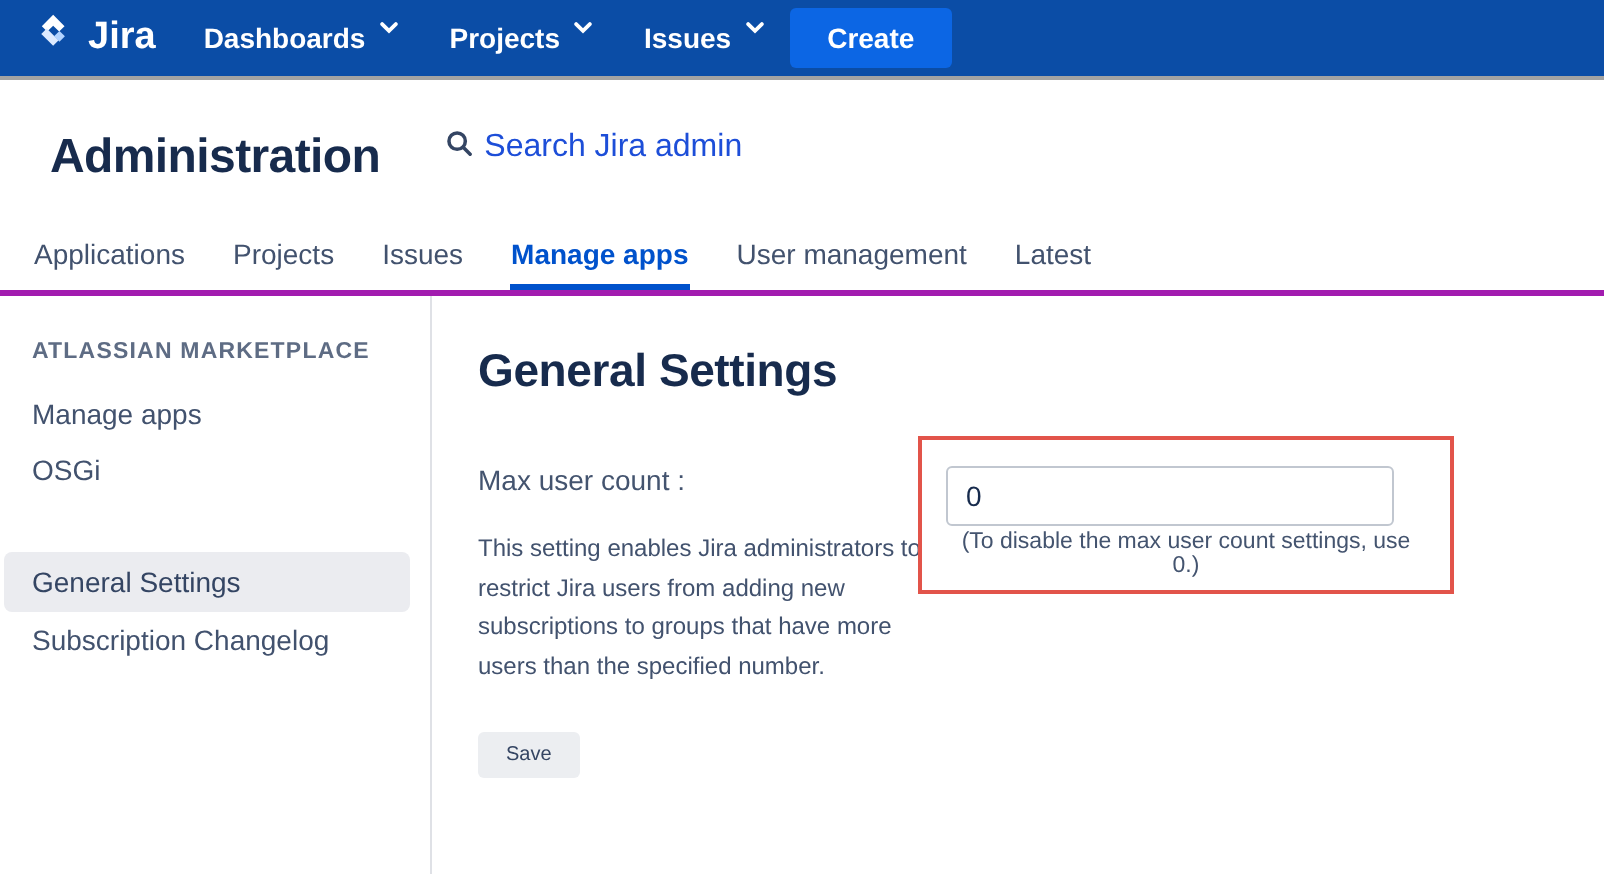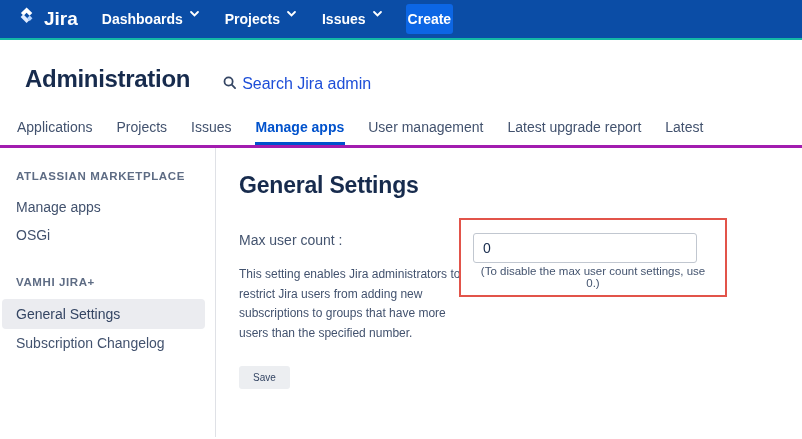--- a/index.html
+++ b/index.html
@@ -2,34 +2,34 @@
 <html><head>
 <meta charset="utf-8">
 <style>
   * { margin:0; padding:0; box-sizing:border-box; }
   html,body { width:802px; height:439px; overflow:hidden; }
   body { font-family:"Liberation Sans", sans-serif; background:#ffffff; color:#172B4D; }
 
   
   .navbar {
     height:40px; background:#0B4DA6; display:flex; align-items:center;
-    padding:0 16px; border-bottom:2px solid #14b8a6;
+    padding:0 16px; border-bottom:2px solid #a3a3a3;
   }
   .brand { display:flex; align-items:center; gap:7px; color:#fff;
     font-size:19px; font-weight:600; margin-right:24px; }
   .nav-menu { display:flex; align-items:center; gap:26px; }
   .nav-item { display:flex; gap:7px; color:#fff;
     font-size:14px; font-weight:600; cursor:pointer; }
   .nav-item svg { display:block; }
-  .create-btn { margin-left:24px; background:#0C66E4; color:#fff; border:none;
-    font-family:inherit; font-size:14px; font-weight:600; padding:7px 2px;
+  .create-btn { margin-left:13px; background:#0C66E4; color:#fff; border:none;
+    font-family:inherit; font-size:14px; font-weight:600; padding:7px 19px;
     border-radius:3px; cursor:pointer; }
 
   
-  .admin-header { display:flex; align-items:flex-end; padding:25px 0 0 25px; gap:33px; }
+  .admin-header { display:flex; align-items:flex-start; padding:25px 0 0 25px; gap:33px; }
   .admin-title { font-size:24px; font-weight:600; color:#172B4D; letter-spacing:-0.3px; }
   .admin-search { display:flex; align-items:center; gap:6px; color:#1d4ed8;
     font-size:16px; cursor:pointer; }
 
   
   .tabs { display:flex; gap:22px; padding-left:16px; margin-top:22px;
     border-bottom:3px solid #a21caf; }
   .tab { font-size:14px; color:#42526E; padding:4px 1px 10px; cursor:pointer; }
   .tab.active { color:#0052CC; font-weight:600; padding-bottom:7px;
     border-bottom:3px solid #0052CC; }
@@ -119,34 +119,32 @@
     <span>Search Jira admin</span>
   </div>
 </div>
 
 <div class="tabs">
   <div class="tab">Applications</div>
   <div class="tab">Projects</div>
   <div class="tab">Issues</div>
   <div class="tab active">Manage apps</div>
   <div class="tab">User management</div>
-  <div class="tab">Latest upgrade report</div>
   <div class="tab">Latest</div>
 </div>
 
 <div class="content">
 
   <div class="sidebar">
     <div class="side-section">
       <div class="side-heading">ATLASSIAN MARKETPLACE</div>
       <div class="side-item">Manage apps</div>
       <div class="side-item">OSGi</div>
     </div>
     <div class="side-section">
-      <div class="side-heading">VAMHI JIRA+</div>
       <div class="side-item selected">General Settings</div>
       <div class="side-item">Subscription Changelog</div>
     </div>
   </div>
 
   <div class="main">
     <div class="main-title">General Settings</div>
 
     <div class="field-row">
       <div>

